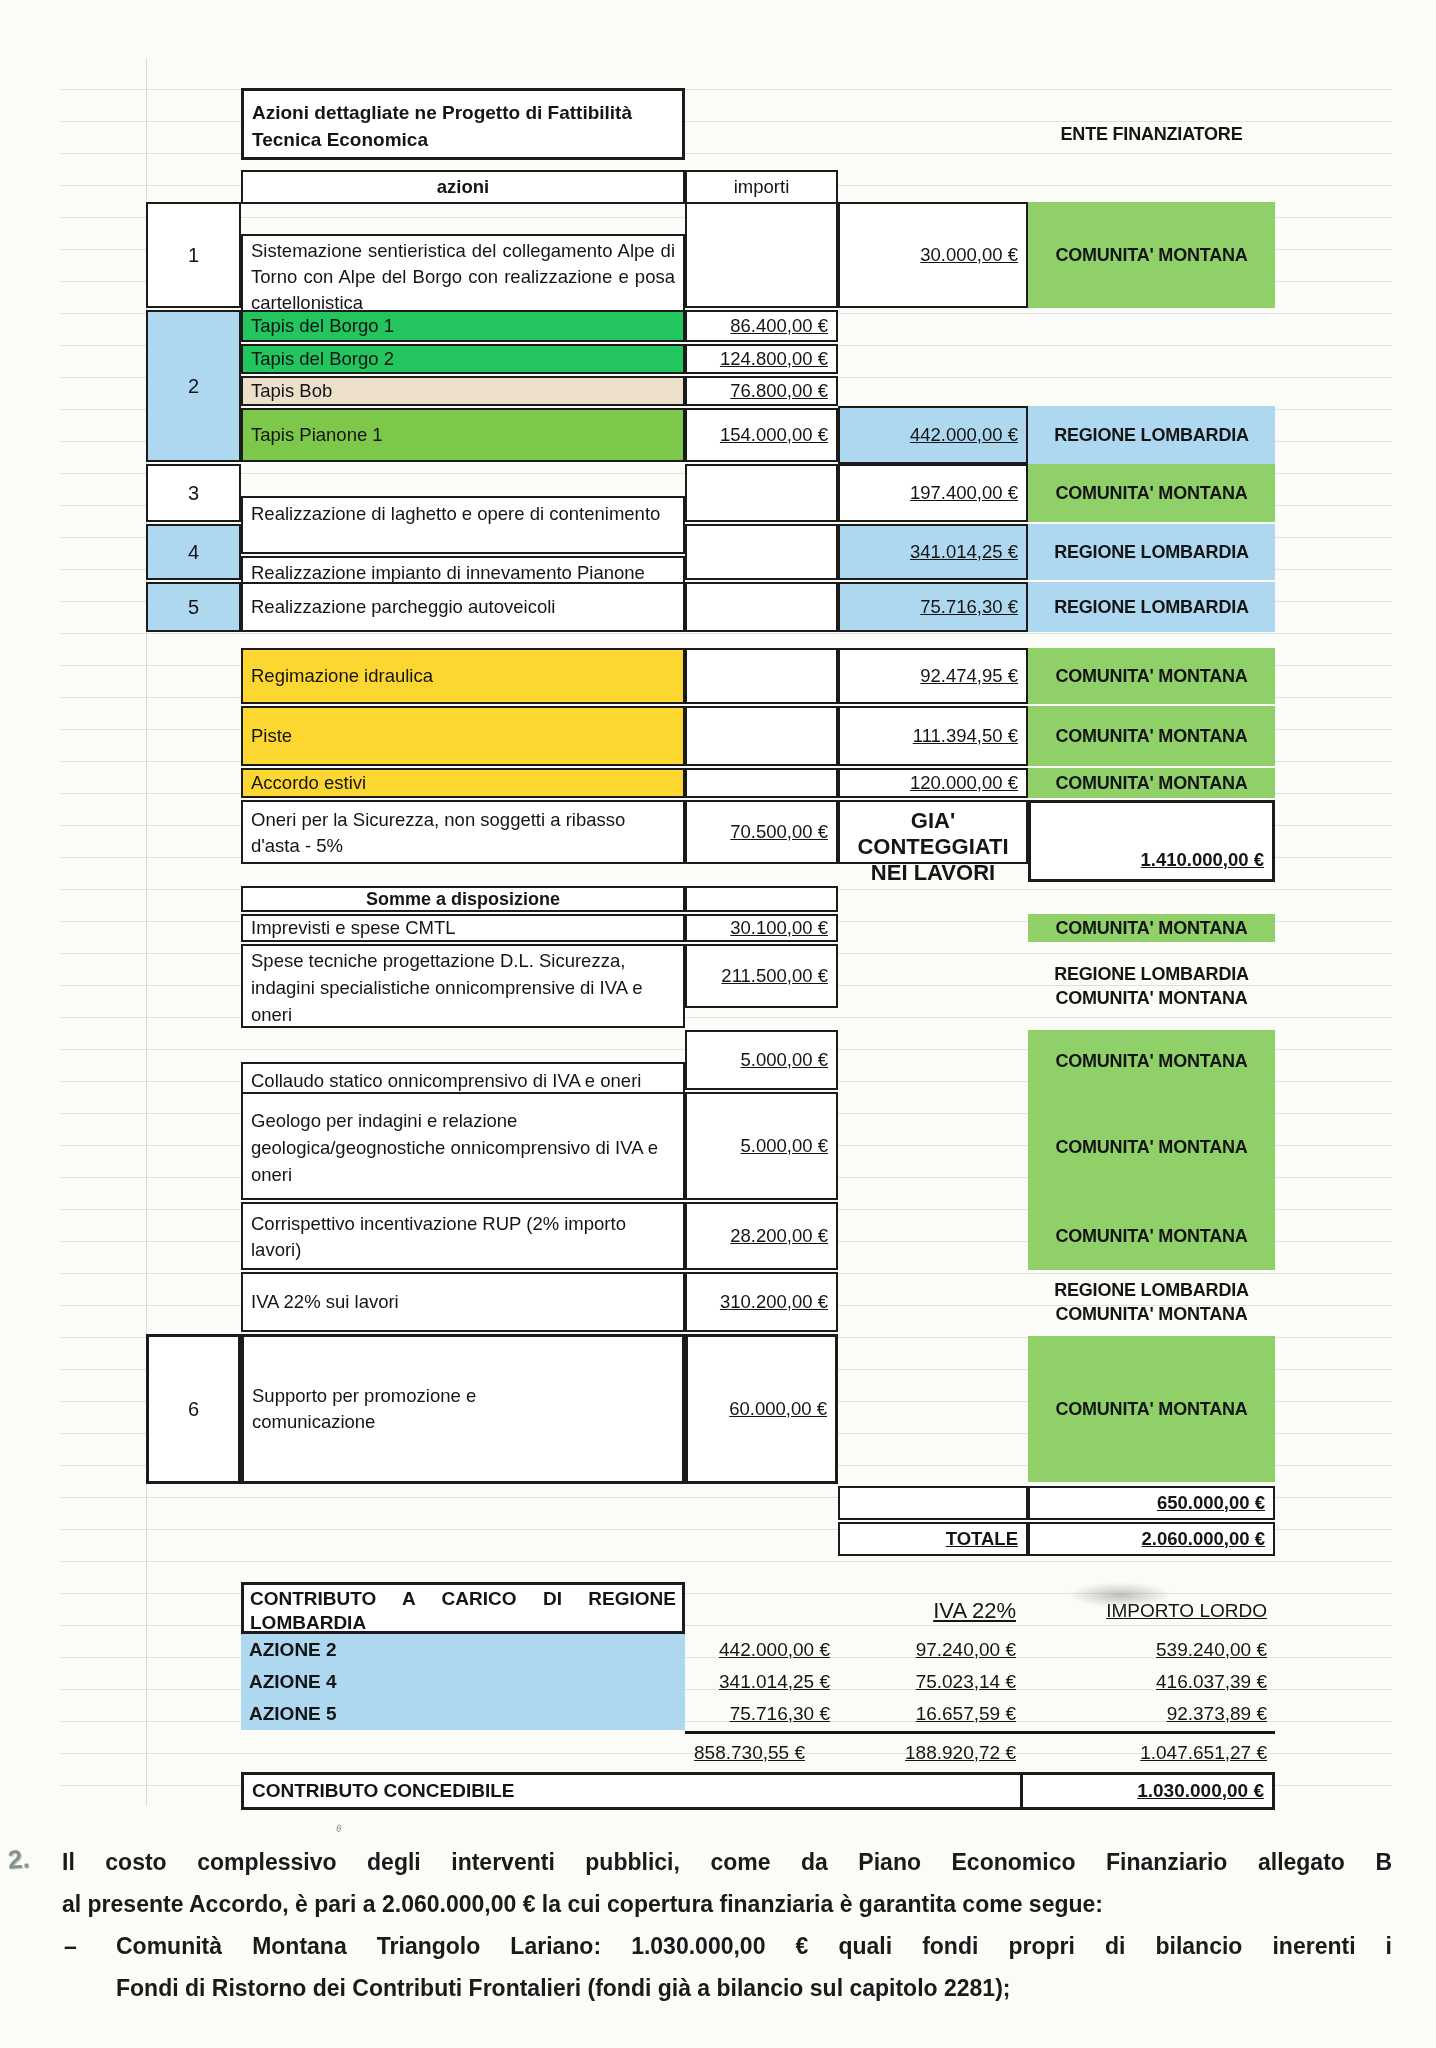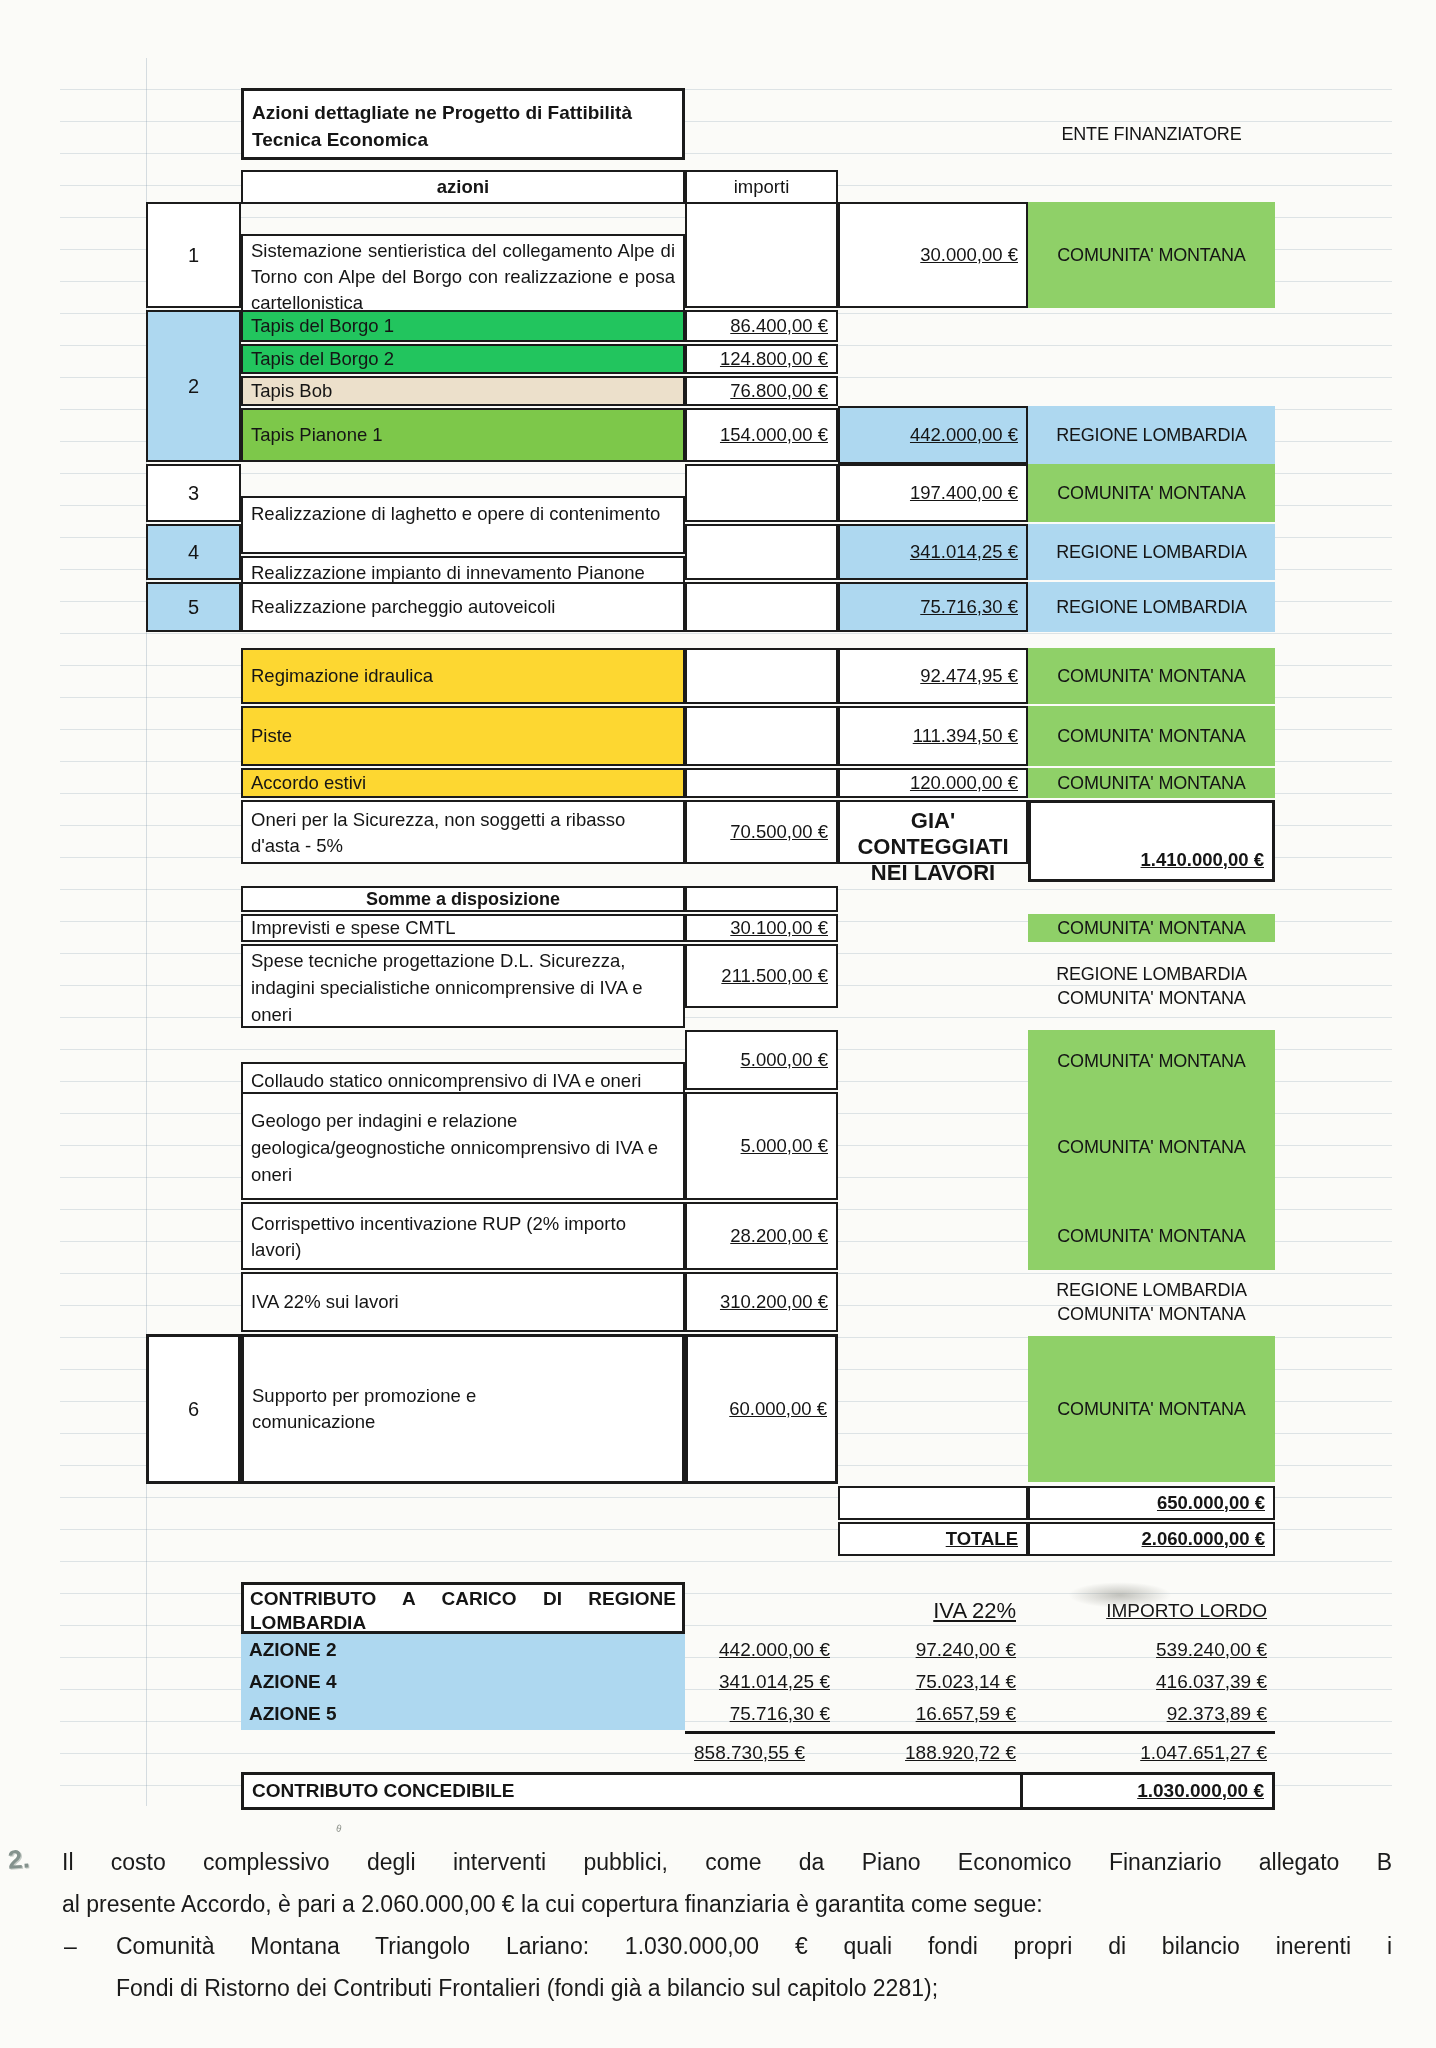--- a/index.html
+++ b/index.html
@@ -21,26 +21,26 @@
   .just{text-align:justify;margin-top:32px;}
   .jl{display:block;text-align:justify;text-align-last:justify;}
   .green{background:#8fd068;}
   .pgreen{background:#7dc84a;}
   .blue{background:#aed8f0;}
   .orange{background:#22c55e;}
   .beige{background:#ece0cb;}
   .yellow{background:#fdd731;}
   
   .f{position:absolute;box-sizing:border-box;display:flex;flex-direction:column;align-items:center;
-     justify-content:center;text-align:right;font-weight:400;font-size:18px;line-height:24px;letter-spacing:-.2px;}
+     justify-content:center;text-align:right;font-weight:700;font-size:18px;line-height:24px;letter-spacing:-.2px;}
   .num{font-size:20px;}
   .smudge{position:absolute;background:radial-gradient(ellipse at center, rgba(138,138,130,.50), rgba(138,138,130,0) 70%);}
   .stamp{position:absolute;color:#70807b;font-weight:700;font-size:26px;opacity:.85;
          transform:rotate(-4deg);text-shadow:1px 1px 0 rgba(112,128,123,.45);}
-  .ftr{position:absolute;font-size:23px;line-height:34px;color:#1a1a1a;}
+  .ftr{position:absolute;font-size:23px;line-height:34px;color:#1a1a1a;font-weight:bold;}
   .mark{position:absolute;color:#8a8f88;font-size:14px;}
   .thick{position:absolute;background:#151515;}
 </style>
 </head>
 <body>
 
 <div class="page">
   <div class="grid"></div>
   <div class="vline" style="left:146px;top:58px;height:1748px"></div>
 

